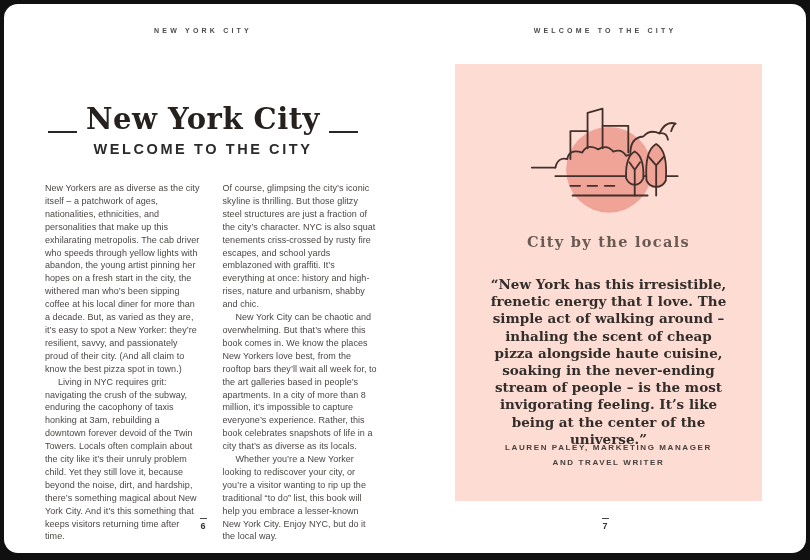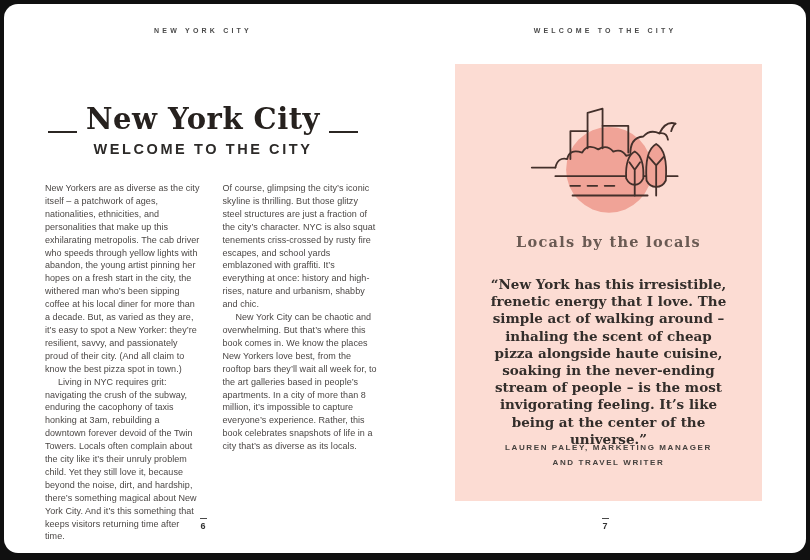--- a/index.html
+++ b/index.html
@@ -59,20 +59,21 @@
     <div class="subtitle">WELCOME TO THE CITY</div>
 
     <div class="columns">
       <div class="col">
         <p>New Yorkers are as diverse as the city itself – a patchwork of ages, nationalities, ethnicities, and personalities that make up this exhilarating metropolis. The cab driver who speeds through yellow lights with abandon, the young artist pinning her hopes on a fresh start in the city, the withered man who’s been sipping coffee at his local diner for more than a decade. But, as varied as they are, it’s easy to spot a New Yorker: they’re resilient, savvy, and passionately proud of their city. (And all claim to know the best pizza spot in town.)</p>
         <p>Living in NYC requires grit: navigating the crush of the subway, enduring the cacophony of taxis honking at 3am, rebuilding a downtown forever devoid of the Twin Towers. Locals often complain about the city like it’s their unruly problem child. Yet they still love it, because beyond the noise, dirt, and hardship, there’s something magical about New York City. And it’s this something that keeps visitors returning time after time.</p>
       </div>
       <div class="col">
         <p>Of course, glimpsing the city’s iconic skyline is thrilling. But those glitzy steel structures are just a fraction of the city’s character. NYC is also squat tenements criss-crossed by rusty fire escapes, and school yards emblazoned with graffiti. It’s everything at once: history and high-rises, nature and urbanism, shabby and chic.</p>
         <p>New York City can be chaotic and overwhelming. But that’s where this book comes in. We know the places New Yorkers love best, from the rooftop bars they’ll wait all week for, to the art galleries based in people’s apartments. In a city of more than 8 million, it’s impossible to capture everyone’s experience. Rather, this book celebrates snapshots of life in a city that’s as diverse as its locals.</p>
+        <p>Whether you’re a New Yorker looking to rediscover your city, or you’re a visitor wanting to rip up the traditional “to do” list, this book will help you embrace a lesser-known New York City. Enjoy NYC, but do it the local way.</p>
       </div>
     </div>
 
     <div class="folio folio-left">
       <span class="dash"></span>
       <span>6</span>
     </div>
 
     <div class="running-head rh-right">WELCOME TO THE CITY</div>
 
@@ -102,21 +103,21 @@
           <path d="M96,88 Q95,68 104,63 Q113,68 112,88 Q109,94 104,94 Q99,94 96,88 Z" fill="#f0a397"></path>
           <path d="M104,94 V80 M104,80 L99,73 M104,80 L109,73"></path>
           <path d="M104,94 V104"></path>
 
           <path d="M115,90 Q113,62 124,56 Q135,62 133,90 Q130,96 124,96 Q118,96 115,90 Z" fill="#f0a397"></path>
           <path d="M124,96 V76 M124,76 L117,68 M124,76 L131,68"></path>
           <path d="M124,96 V104"></path>
         </g>
       </svg>
 
-      <div class="panel-heading">Locals by the locals</div>
+      <div class="panel-heading">City by the locals</div>
 
       <p class="quote">“New York has this irresistible, frenetic energy that I love. The simple act of walking around – inhaling the scent of cheap pizza alongside haute cuisine, soaking in the never-ending stream of people – is the most invigorating feeling. It’s like being at the center of the universe.”</p>
 
       <div class="attribution">
         <span>LAUREN PALEY, MARKETING MANAGER</span>
         <span>AND TRAVEL WRITER</span>
       </div>
     </div>
 
     <div class="folio folio-right">

